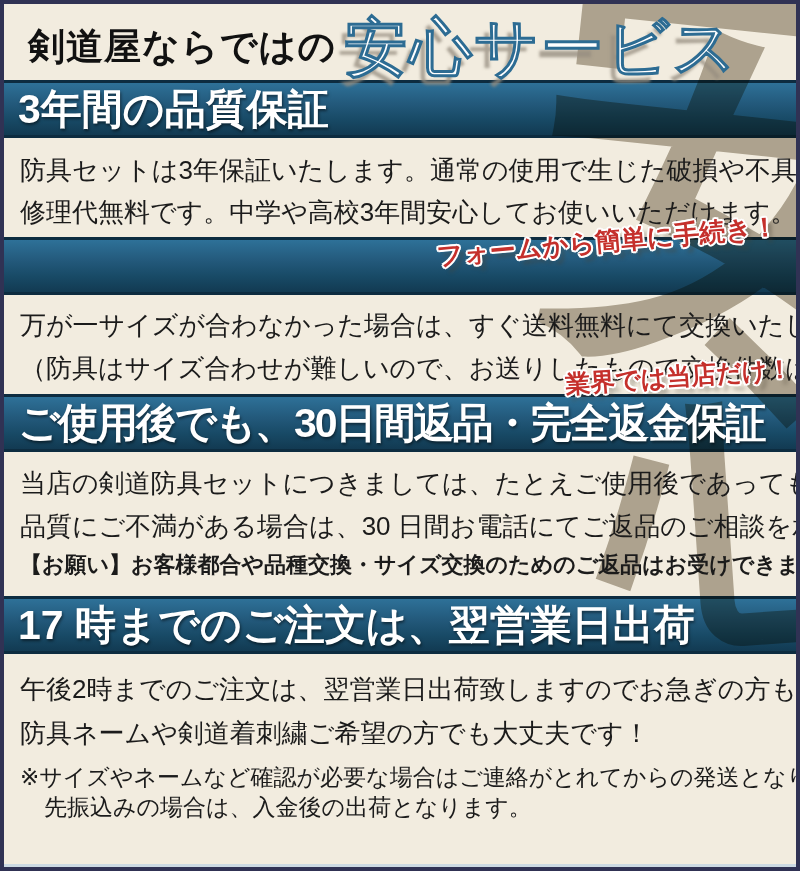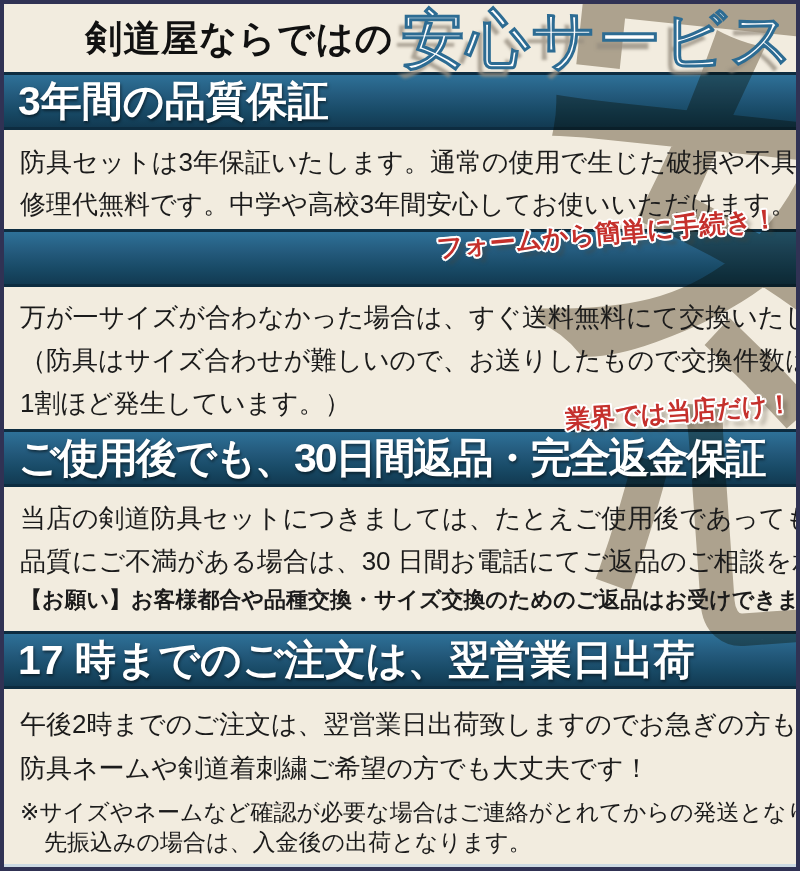--- a/index.html
+++ b/index.html
@@ -22,26 +22,25 @@
     mix-blend-mode:multiply;
     color:#b6afa2;
     font-family:"DejaVu Serif","Liberation Serif",serif;
     font-weight:700;
   }
   .wm-1 { position:absolute; left:538px; top:-62px; font-size:430px; line-height:1; transform:rotate(6deg); }
   .wm-2 { position:absolute; left:598px; top:318px; font-size:330px; line-height:1; transform:rotate(-4deg); }
 
   
   .header {
-    height:68px;
+    height:76px;
     display:flex; align-items:flex-end;
     padding-left:24px;
     position:relative; z-index:3;
     white-space:nowrap;
-    justify-content:flex-end;
   }
   .header-prefix {
     font-size:37px; font-weight:700; color:#111;
     line-height:1; padding-bottom:15px;
     letter-spacing:1px;
   }
   .header-highlight {
     font-size:63px; font-weight:400; line-height:.95;
     margin-left:8px; padding-bottom:2px;
     color:#ffffff;
@@ -138,21 +137,20 @@
     </div>
   </div>
 
   <div class="section section-exchange">
     <div class="banner">
       <span class="accent-label ribbon">フォームから簡単に手続き！</span>
     </div>
     <div class="body-text body-s2">
       <div class="line">万が一サイズが合わなかった場合は、すぐ送料無料にて交換いたします。</div>
       <div class="line">（防具はサイズ合わせが難しいので、お送りしたもので交換件数は約</div>
-      <div class="line">1割ほど発生しています。）</div>
     </div>
   </div>
 
   <div class="section section-refund">
     <div class="banner">
       <span class="banner-title tight">ご使用後でも、30日間返品・完全返金保証</span>
       <span class="accent-label badge">業界では当店だけ！</span>
     </div>
     <div class="body-text body-s3">
       <div class="line">当店の剣道防具セットにつきましては、たとえご使用後であっても、</div>

